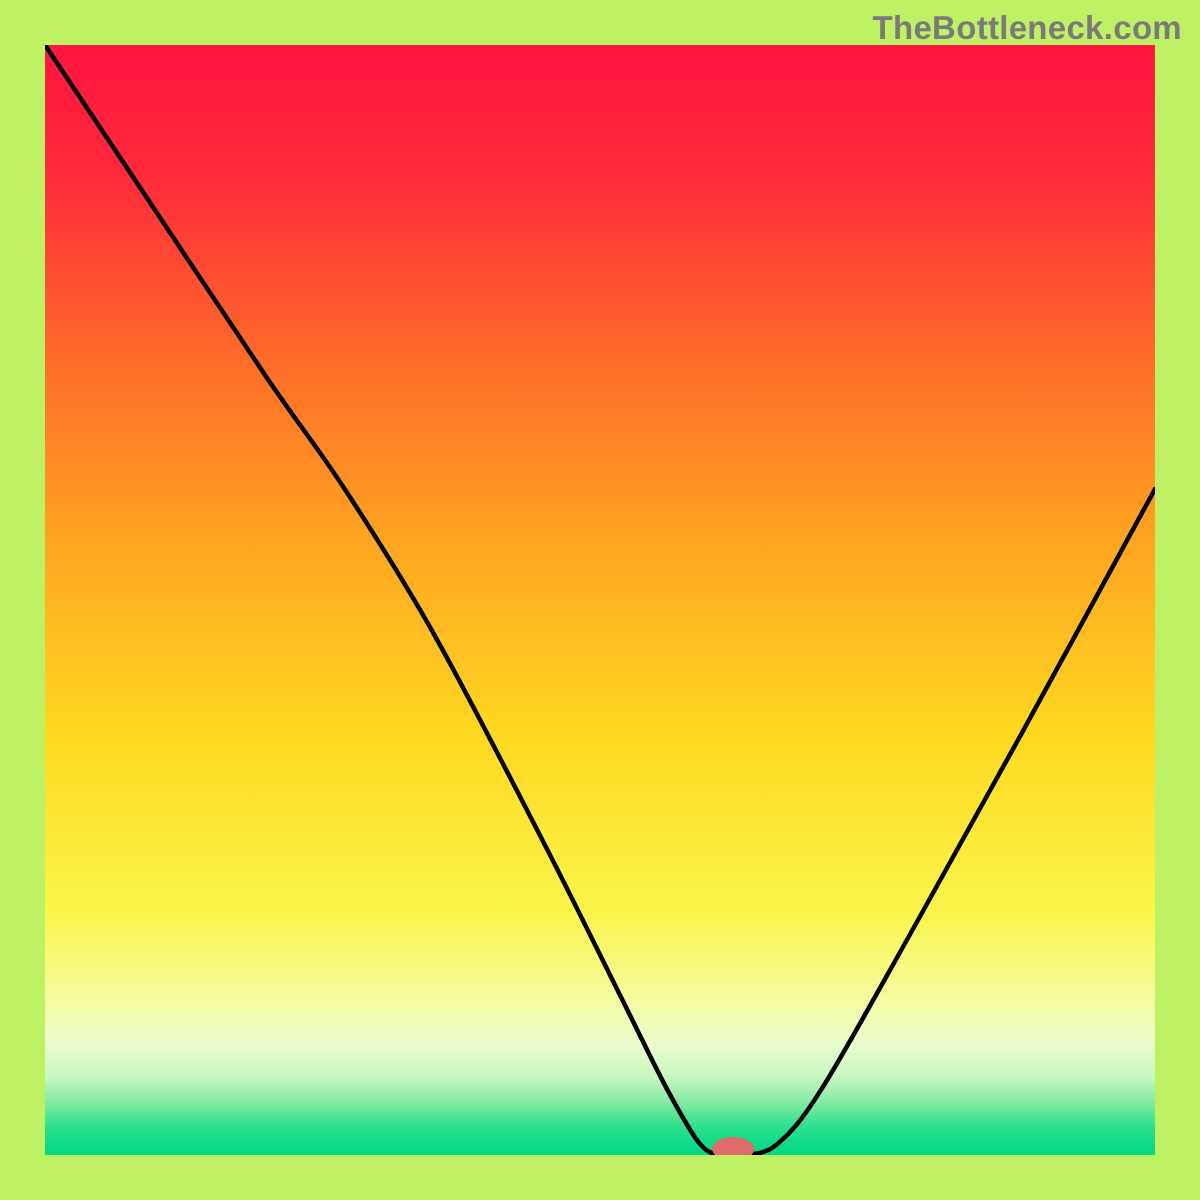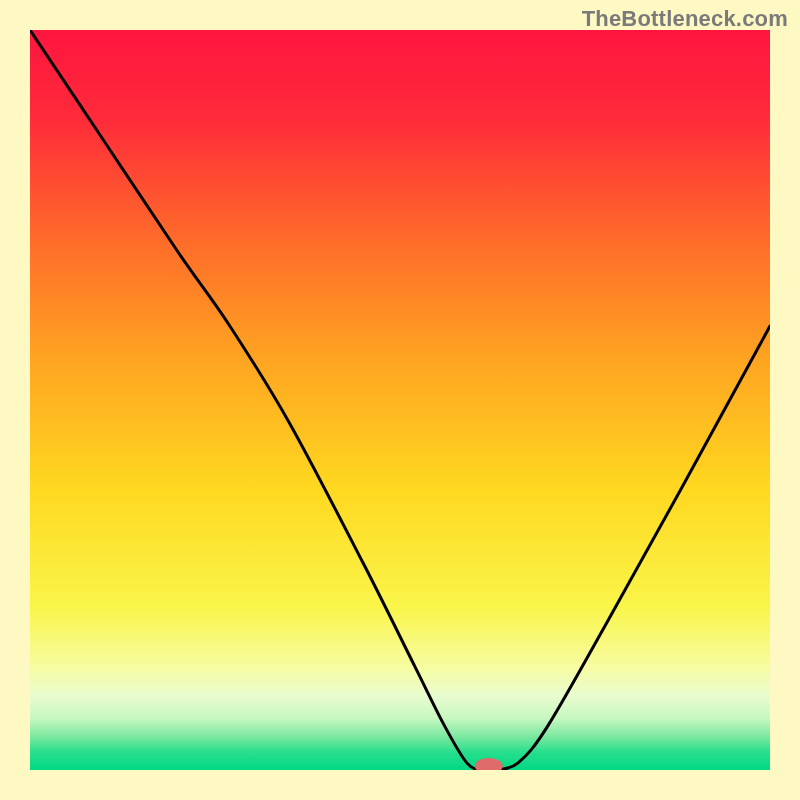--- a/index.html
+++ b/index.html
@@ -7,21 +7,21 @@
     padding: 0;
     width: 800px;
     height: 800px;
     background: #000;
     overflow: hidden;
   }
   .frame {
     position: relative;
     width: 800px;
     height: 800px;
-    background: #fef9c3;
+    background: #bef264;
   }
   .plot-area {
     position: absolute;
     left: 30px;
     top: 30px;
     width: 740px;
     height: 740px;
     overflow: hidden;
   }
   .watermark {

